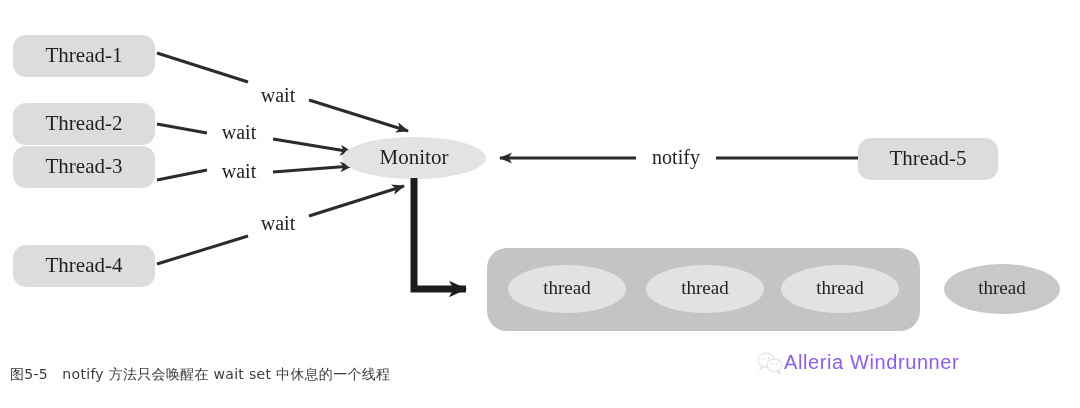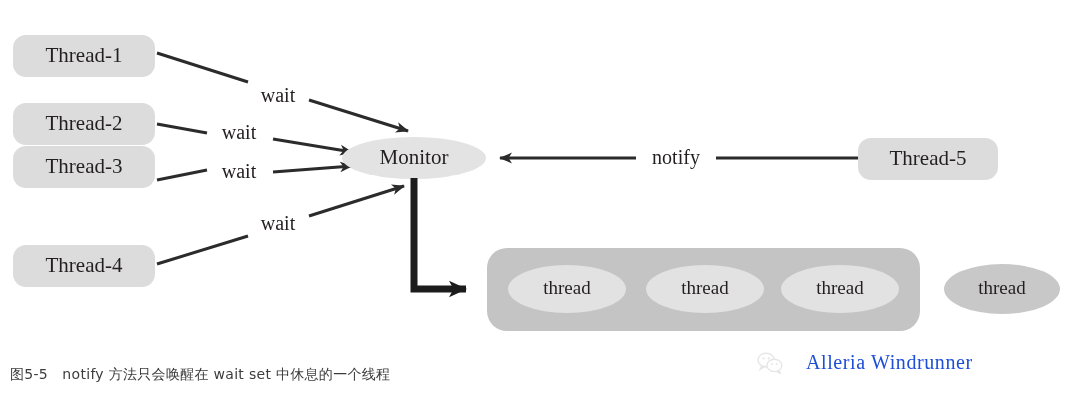--- a/index.html
+++ b/index.html
@@ -28,23 +28,23 @@
     color:#3c3c3c;
     letter-spacing:0.3px;
     white-space:nowrap;
   }
   .watermark{
     position:absolute;
     left:757px;
     top:351px;
     display:flex;
     align-items:center;
-    gap:23px;
-    color:#1d4ed8;
-    font-family:Liberation Serif, serif;
+    gap:1px;
+    color:#8b5cf6;
+    font-family:Liberation Sans, sans-serif;
     font-size:20px;
     letter-spacing:0.6px;
     white-space:nowrap;
   }
   .watermark svg{display:block;}
 </style>
 </head>
 <body>
 
 <div id="stage">

